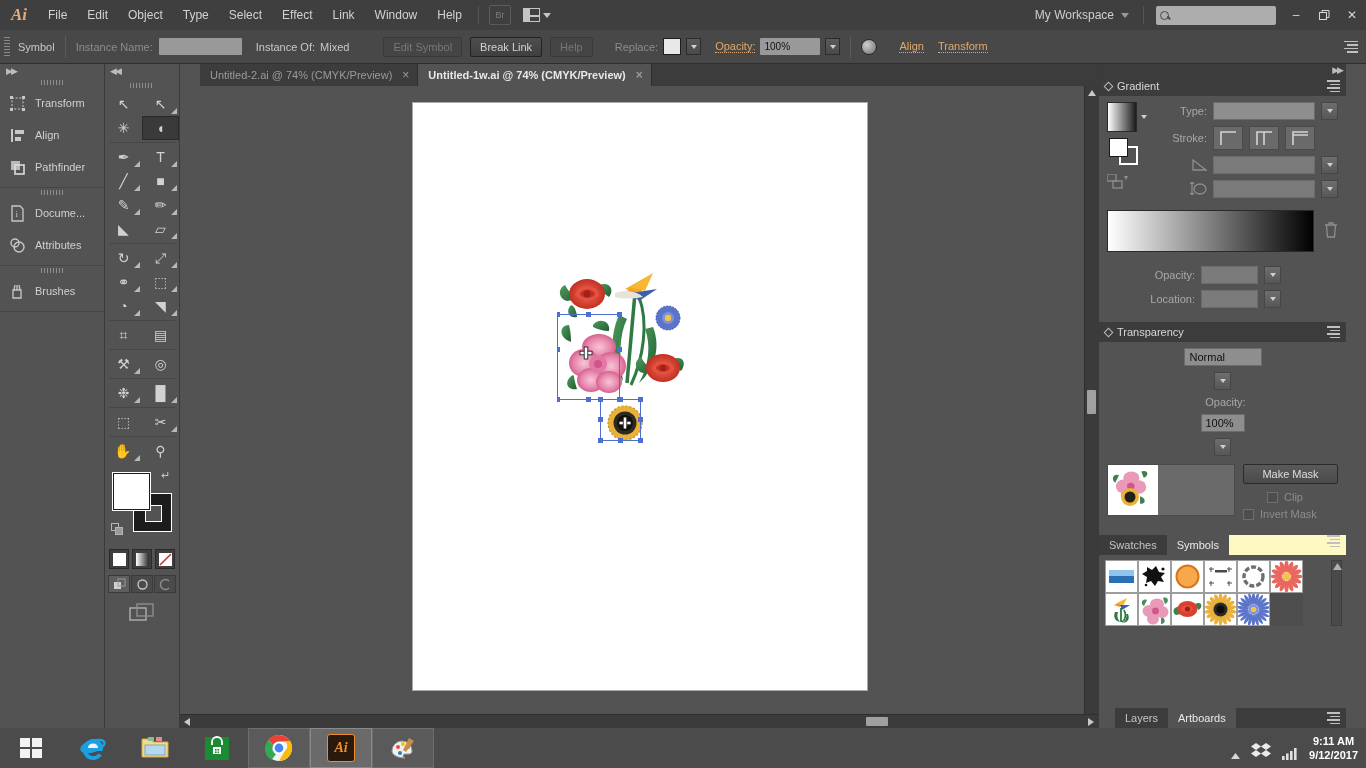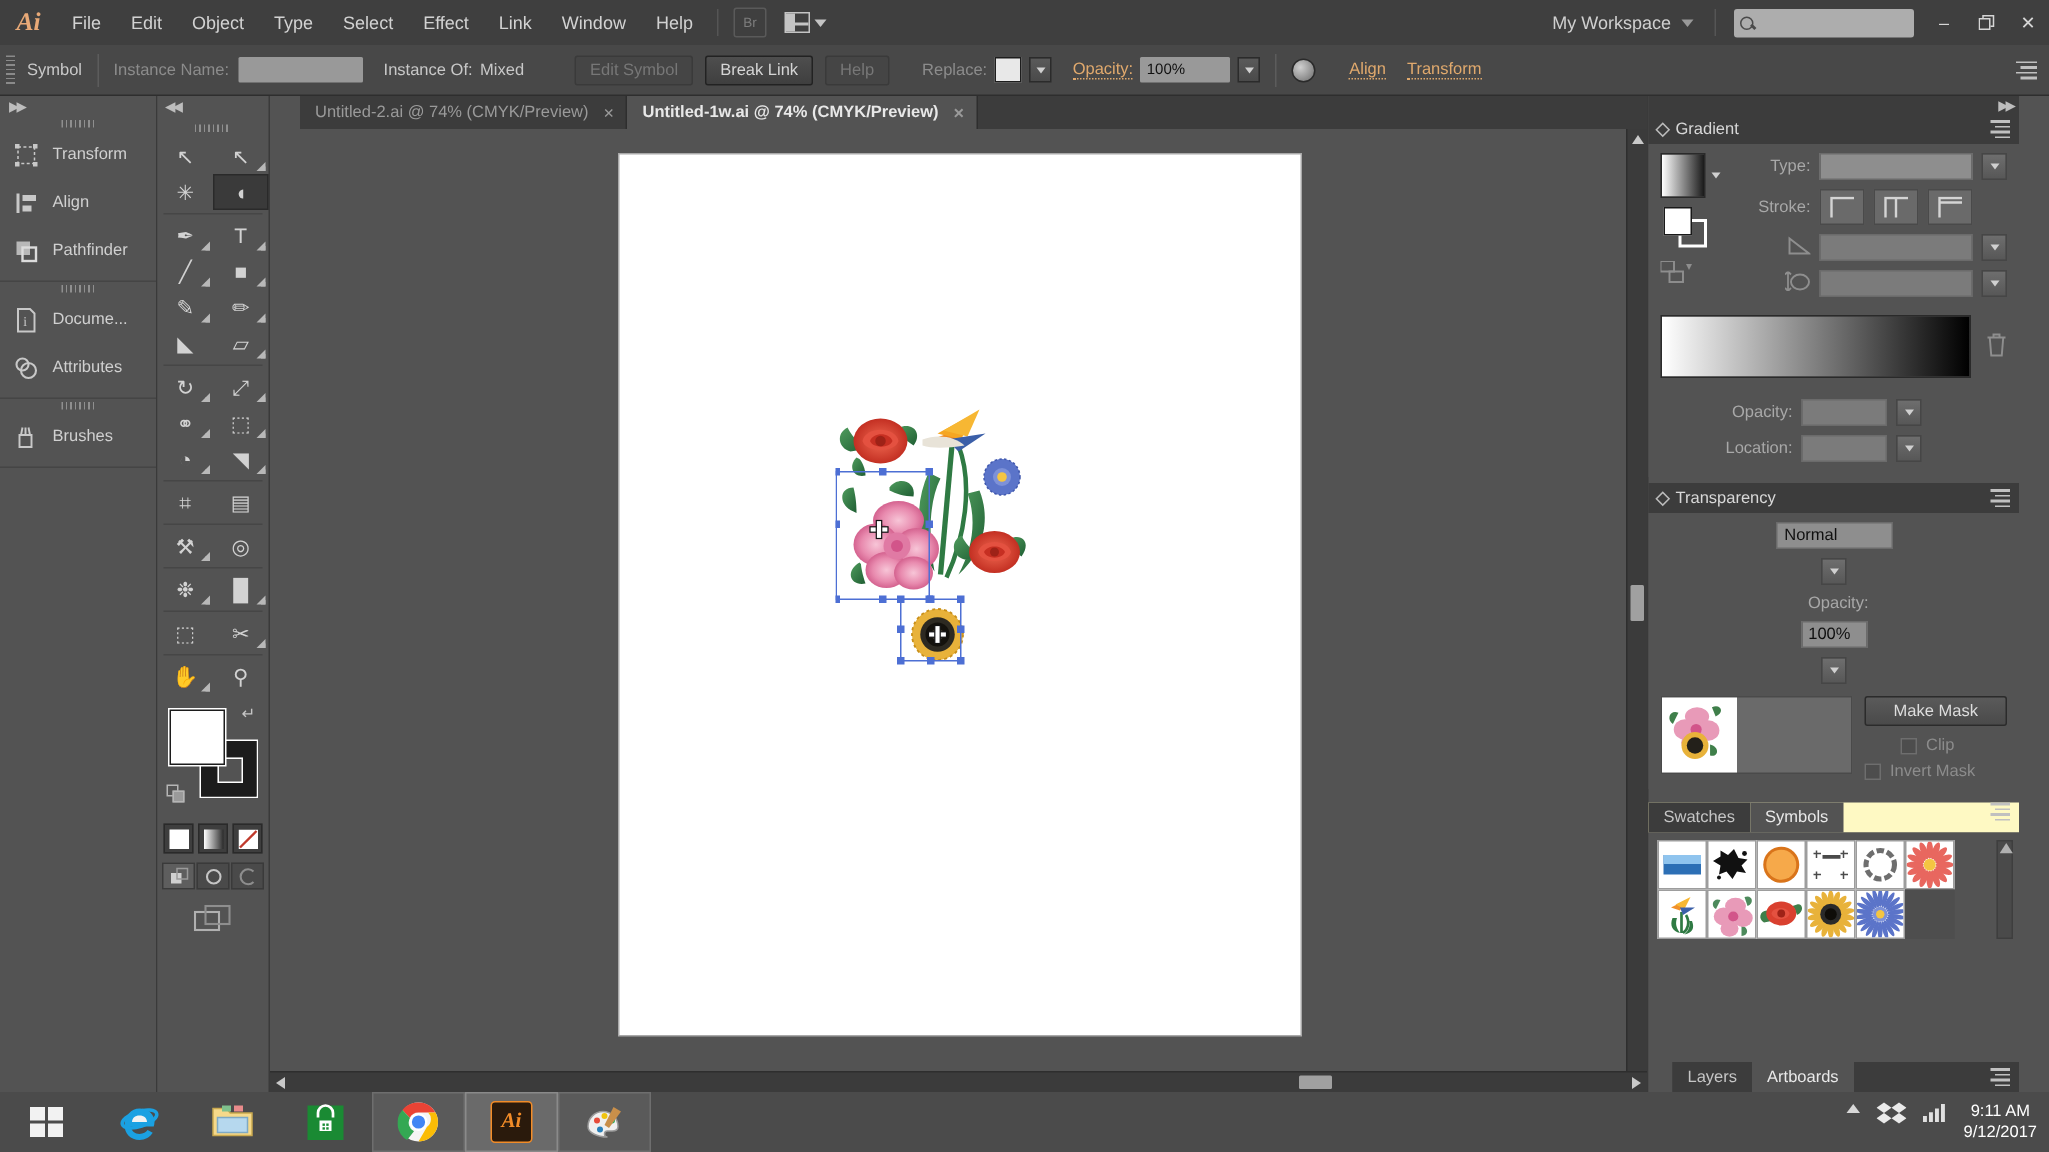--- a/index.html
+++ b/index.html
@@ -207,21 +207,21 @@
 
   .panelfoot { height:22px; display:flex; align-items:center; gap:14px; padding:0 8px; }
   .tb-ico { color:#b4b4b4; font-size:12px; }
   .tb-ico.dim { color:#777; }
 
   
   .taskbar { position:absolute; left:0; bottom:0; width:1366px; height:40px; background:#4b4b4b; display:flex; align-items:center; }
   .tb-item { width:62px; height:40px; display:flex; align-items:center; justify-content:center; }
   .tb-item.run { background:#5a5a5a; border:1px solid #6e6e6e; }
   .tb-item.act { background:#6a6a6a; border:1px solid #8a8a8a; }
-  .tray { margin-left:auto; display:flex; align-items:flex-start; gap:10px; padding-right:8px; }
+  .tray { margin-left:auto; display:flex; align-items:flex-end; gap:10px; padding-right:8px;font-weight:bold; }
   .clock { color:#fff; font-size:11px; text-align:center; line-height:14px; }
 </style>
 </head>
 <body>
 
 <div class="app">
 
   <div class="menubar">
     <div class="ai-logo">Ai</div>
     <div class="menu-item">File</div>

